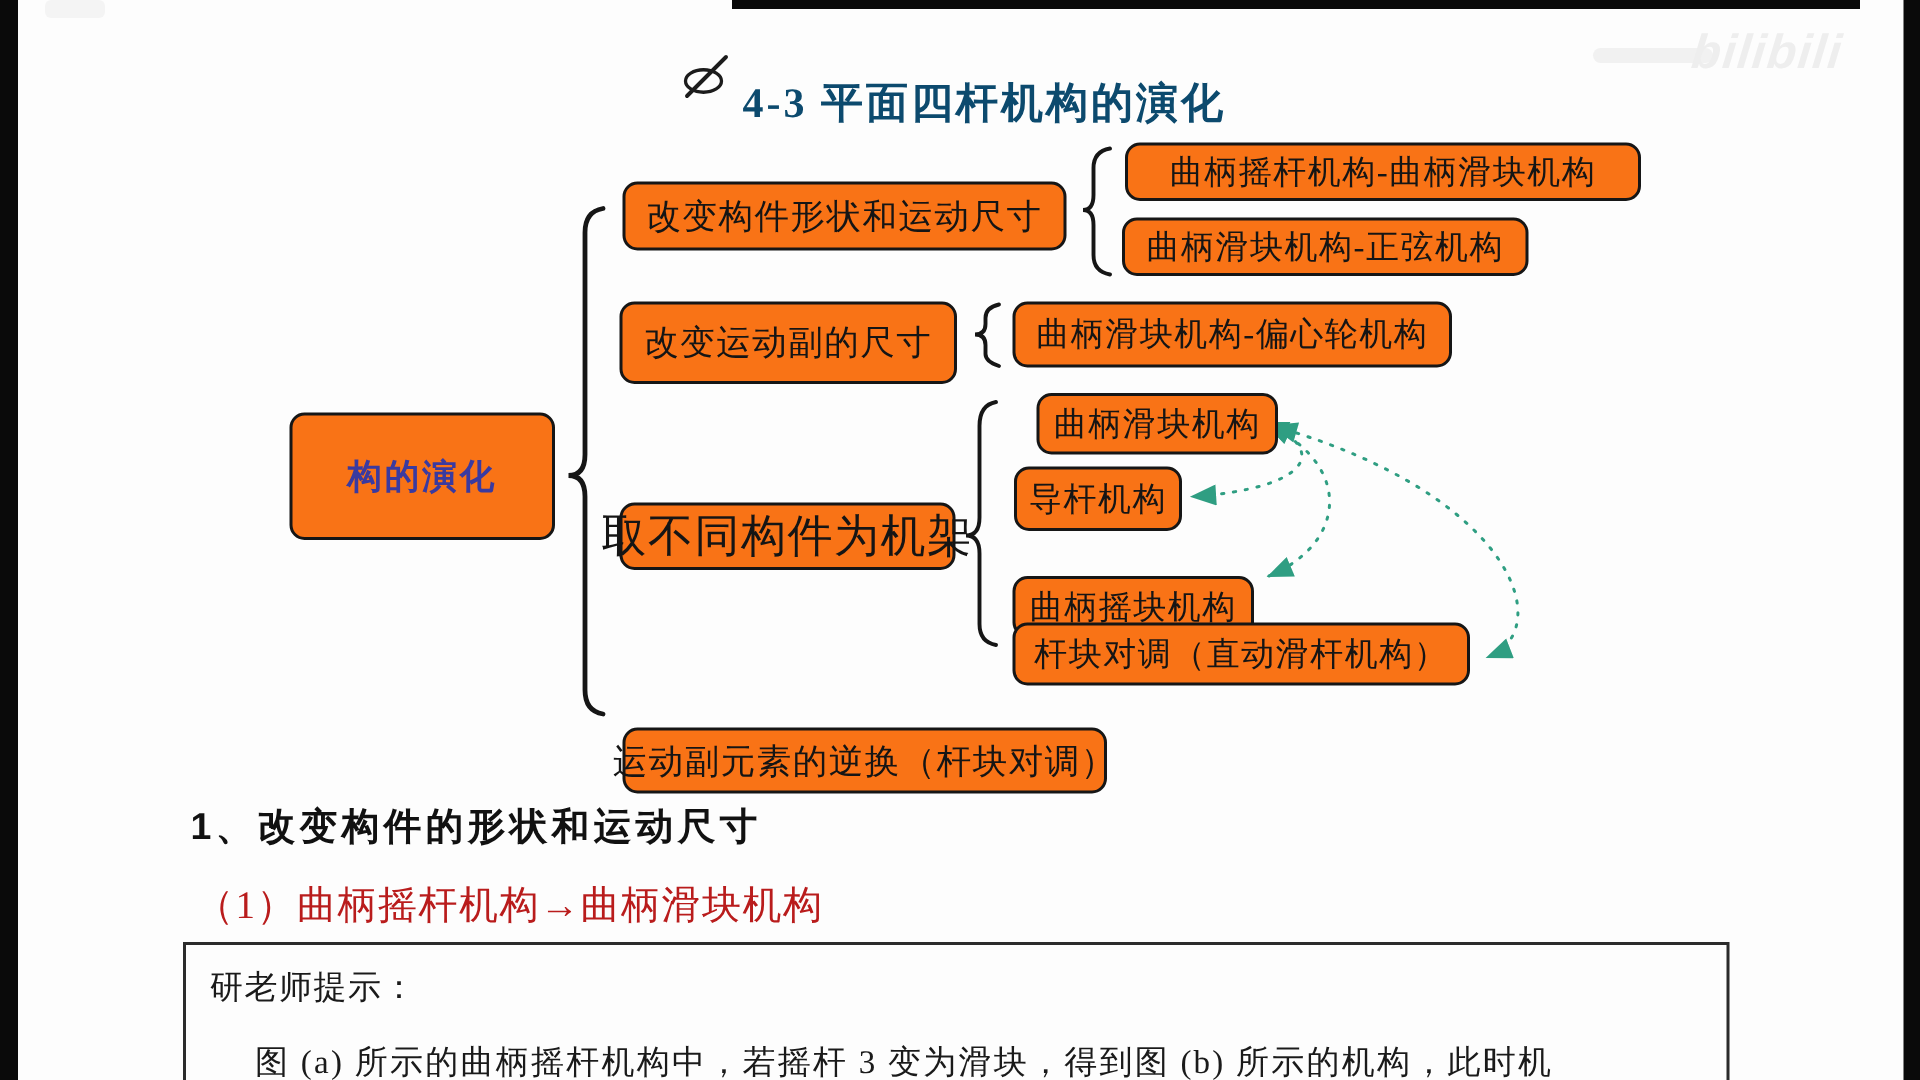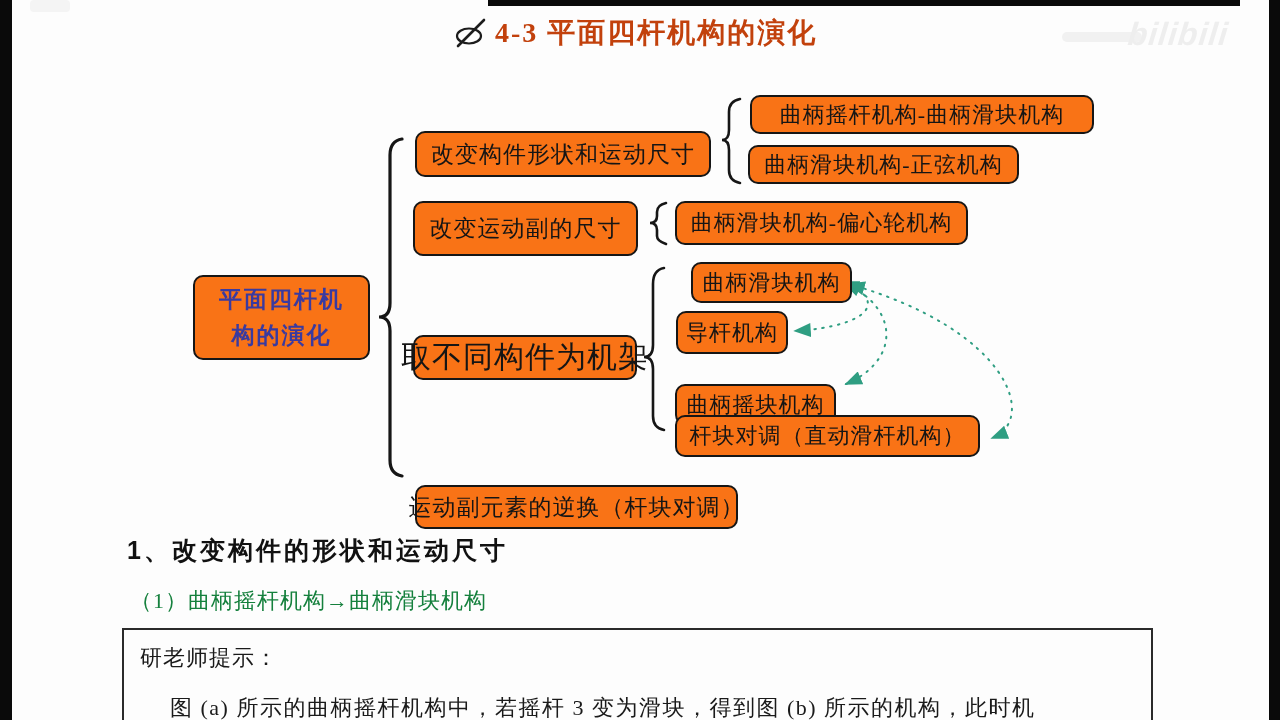--- a/index.html
+++ b/index.html
@@ -27,21 +27,21 @@
   }
   .wm2 { position: absolute; left: 1062px; top: 32px; width: 80px; height: 10px;
          background: #f1f1f1; border-radius: 5px; }
 
   .title-row {
     position: absolute; left: 454px; top: 14px;
     display: flex; align-items: center; gap: 7px;
   }
   .title-text {
     font-size: 28px; font-weight: 600; letter-spacing: 2px;
-    color: #c2410c; white-space: nowrap;
+    color: #0c4a6e; white-space: nowrap; margin-top: 36px;
   }
 
   .mm-svg { position: absolute; left: 0; top: 0; z-index: 1; pointer-events: none; }
 
   .node {
     position: absolute; z-index: 2;
     border: 2.5px solid #161616; border-radius: 10px;
     background: #f97316;
     display: flex; align-items: center; justify-content: center;
     font-size: 22px; letter-spacing: 1px; white-space: nowrap;
@@ -54,21 +54,21 @@
   }
 
   .section-heading {
     position: absolute; left: 127px; top: 534px;
     font-family: "Liberation Sans", sans-serif;
     font-weight: bold; font-size: 25px; letter-spacing: 3px; color: #111;
     white-space: nowrap;
   }
   .section-sub {
     position: absolute; left: 130px; top: 586px;
-    font-size: 22px; letter-spacing: 1px; color: #15803d;
+    font-size: 26px; letter-spacing: 1px; color: #b91c1c;
     white-space: nowrap;
   }
 
   .note-box {
     position: absolute; left: 122px; top: 628px;
     width: 1031px; height: 140px;
     border: 2px solid #2b2b2b; background: #fdfdfd;
     padding: 13px 16px 0 16px;
   }
   .note-title { font-size: 22px; letter-spacing: 1px; color: #1a1a1a; }
@@ -113,25 +113,24 @@
     <path d="M666 203 Q657 205 657 212 L657 216 Q657 223 650 223 Q657 223 657 230 L657 236 Q657 241 666 244" fill="none" stroke="#161616" stroke-width="2.6" stroke-linecap="round"></path>
 
     <path d="M664 268 Q653 270 653 284 L653 345 Q653 357 644 357 Q653 357 653 369 L653 416 Q653 428 664 430" fill="none" stroke="#161616" stroke-width="2.6" stroke-linecap="round"></path>
 
     <path d="M843 282 C888 300 872 326 795 331" fill="none" stroke-width="2" stroke-linecap="round" stroke-dasharray="1.5 6.5" marker-start="url(#arrTeal)" marker-end="url(#arrTeal)" stroke="#2f9e82"></path>
     <path d="M845 283 C902 310 898 362 846 384" fill="none" stroke-width="2" stroke-linecap="round" stroke-dasharray="1.5 6.5" marker-start="url(#arrTeal)" marker-end="url(#arrTeal)" stroke="#2f9e82"></path>
     <path d="M849 284 C1010 330 1038 420 992 438" fill="none" stroke-width="2" stroke-linecap="round" stroke-dasharray="1.5 6.5" marker-start="url(#arrTeal)" marker-end="url(#arrTeal)" stroke="#2f9e82"></path>
   </svg>
 
   <div class="node node-root" style="left:193px; top:275px; width:177px; height:85px;">
-    <span>平面四杆机</span>
     <span>构的演化</span>
   </div>
 
-  <div class="node" style="left:415px; top:131px; width:296px; height:46px; font-size:23px;">改变构件形状和运动尺寸</div>
+  <div class="node" style="left:415px; top:121px; width:296px; height:46px; font-size:23px;">改变构件形状和运动尺寸</div>
   <div class="node" style="left:750px; top:95px; width:344px; height:39px;">曲柄摇杆机构-曲柄滑块机构</div>
   <div class="node" style="left:748px; top:145px; width:271px; height:39px;text-align:right;">曲柄滑块机构-正弦机构</div>
 
   <div class="node" style="left:413px; top:201px; width:225px; height:55px; font-size:23px;text-align:center;">改变运动副的尺寸</div>
   <div class="node" style="left:675px; top:201px; width:293px; height:44px;">曲柄滑块机构-偏心轮机构</div>
 
   <div class="node" style="left:413px; top:335px; width:224px; height:45px; font-size:30px;">取不同构件为机架</div>
   <div class="node" style="left:675px; top:262px; width:161px; height:41px;margin-left:16px;">曲柄滑块机构</div>
   <div class="node" style="left:676px; top:311px; width:112px; height:43px;">导杆机构</div>
   <div class="node" style="left:675px; top:384px; width:161px; height:41px;">曲柄摇块机构</div>

